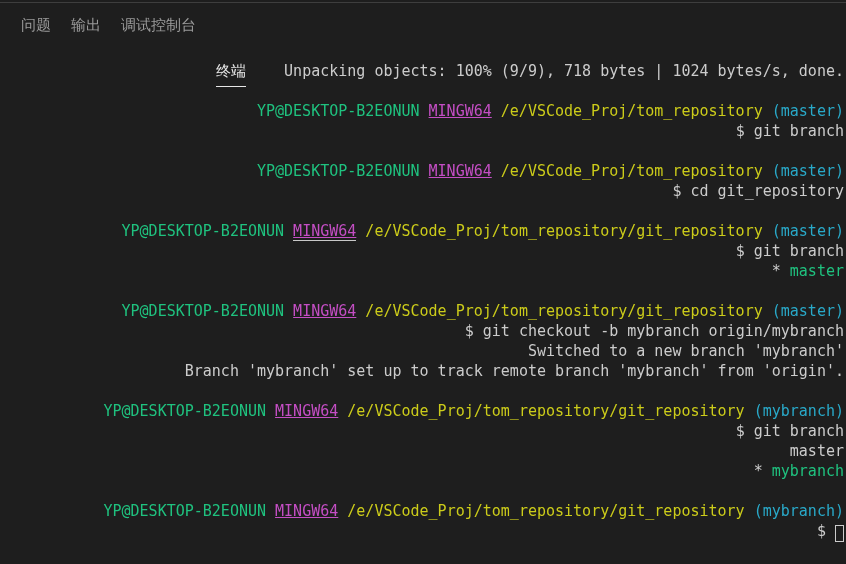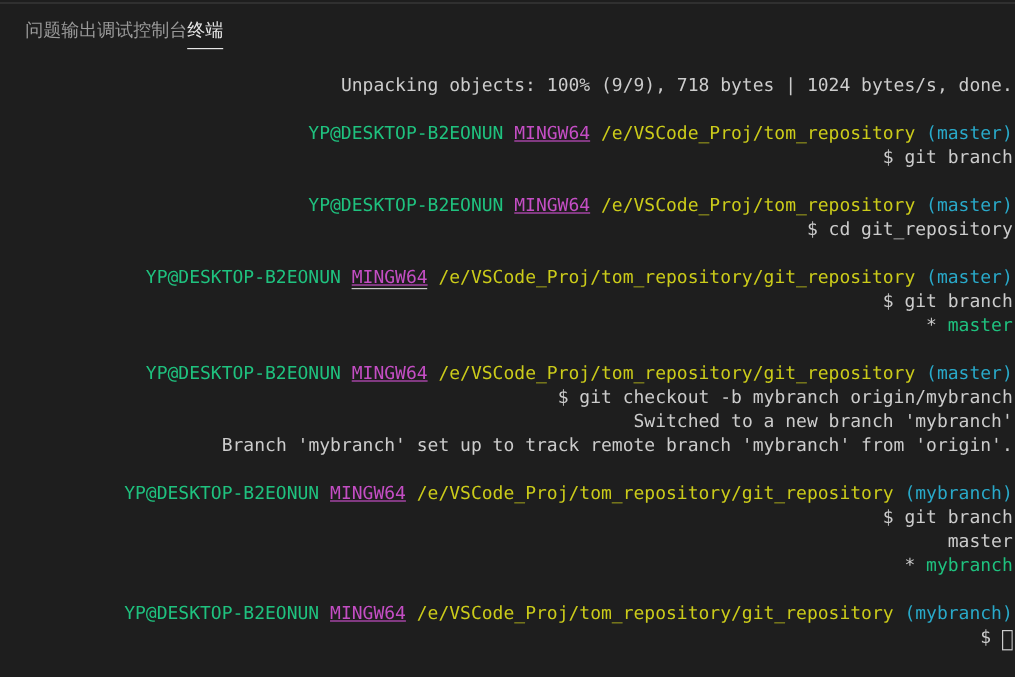--- a/index.html
+++ b/index.html
@@ -11,34 +11,35 @@
   }
   
   .top-border {
     position: absolute; top: 2px; left: 0; right: 0; height: 1px;
     background: var(--panel_border, #3e3e3e);
   }
   
   .tab-bar {
     position: absolute; top: 3px; left: 0; right: 0; height: 47px;
     display: flex; align-items: flex-start;
-    padding: 14px 0 0 21px; 
+    padding: 14px 0 0 21px; gap: 20px;
     font-family: "DejaVu Sans", "Liberation Sans", sans-serif;
   }
   .tab {
     font-size: 15px; line-height: 16px;
     color: var(--tab_inactive, #9a9a9a);
     padding-bottom: 7px;
     border-bottom: 1px solid transparent;
     cursor: pointer;
     white-space: nowrap;
   }
   .tab.active {
     color: var(--tab_active, #e7e7e7);
     border-bottom-color: var(--tab_active, #e7e7e7);
+    margin-top: 46px;
   }
   
   .terminal {
     position: absolute; top: 61px; left: 20px; right: 2px; bottom: 0;
     font-size: 15px; line-height: 20px;
     color: var(--foreground, #cccccc);
     white-space: pre;
     overflow: hidden;
   }
   .term-line { height: 20px; text-align: right; }

